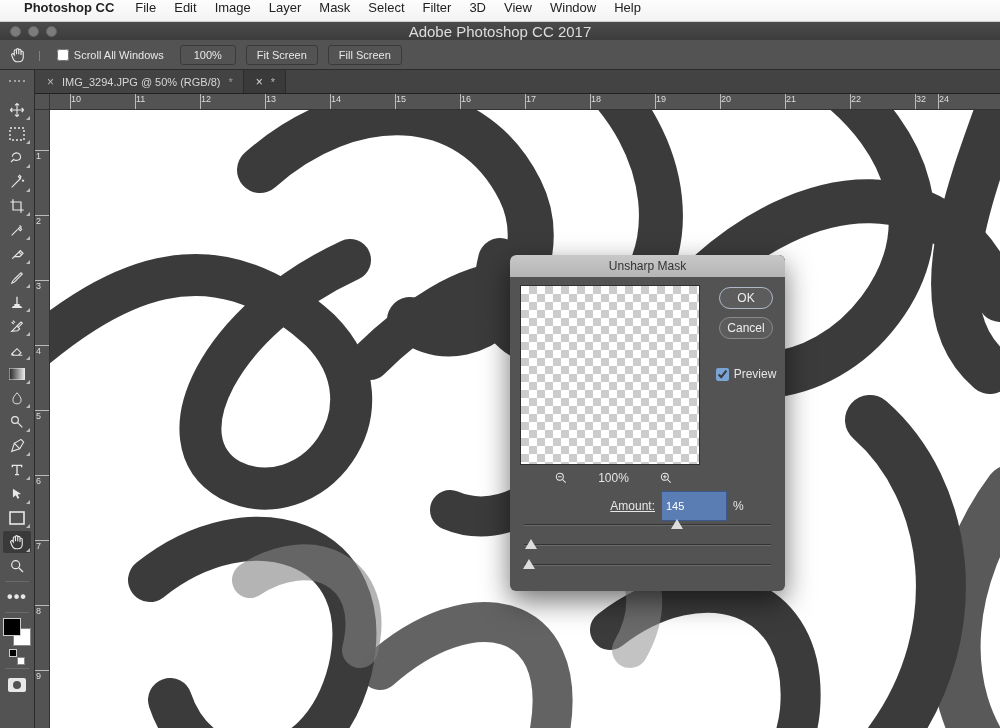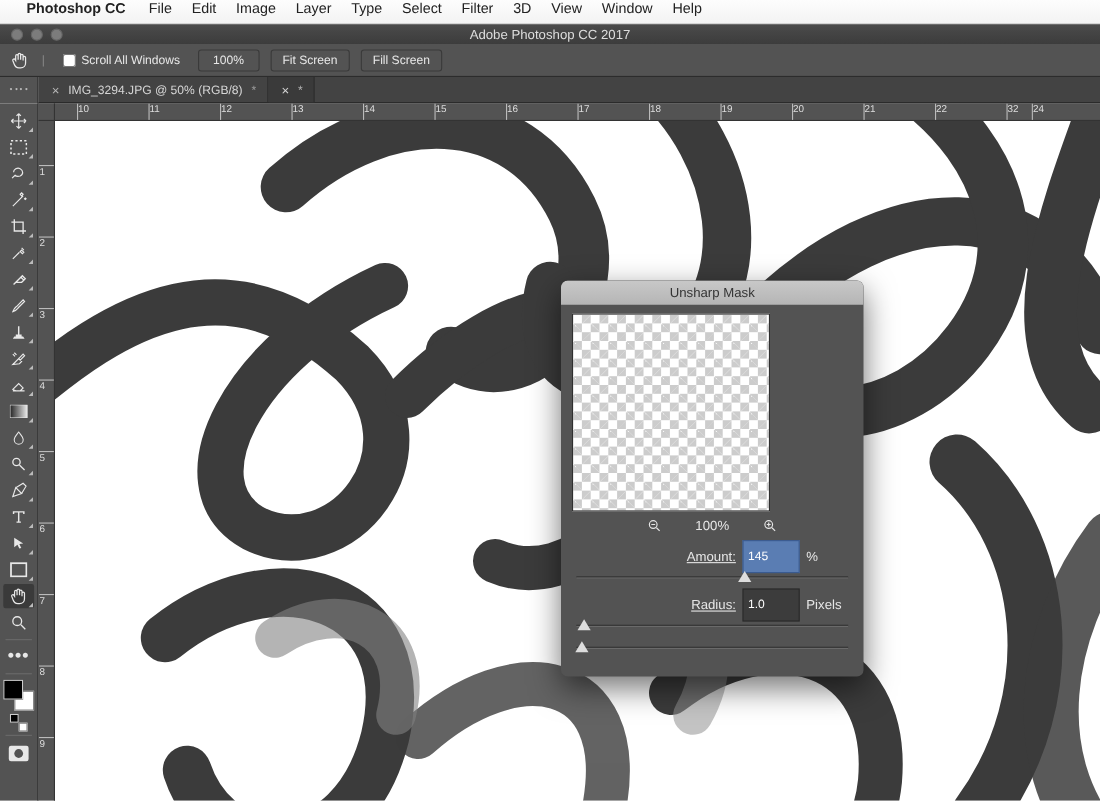--- a/index.html
+++ b/index.html
@@ -5,21 +5,21 @@
 * { margin: 0; padding: 0; box-sizing: border-box; font-family: -apple-system, "Helvetica Neue", Arial, sans-serif; user-select: none; }
 body { width: 1000px; height: 728px; overflow: hidden; background: #fff; position: relative; }
 
 
 .mac-menu { height: 22px; background: linear-gradient(#fdfdfd,#f3f3f3); border-bottom: 1px solid #d0d0d0; display: flex; align-items: flex-start; padding: 0 12px; font-size: 13px; color: #222; gap: 0; }
 .mac-menu .apple { font-size: 15px; margin-right: 12px; }
 .mac-menu .app-name { font-weight: 700; margin-right: 12px; }
 .mac-menu .mitem { padding: 0 9px; cursor: default; }
 
 
-.window { position: absolute; top: 22px; left: 0; right: 0; height: 18px; background: linear-gradient(#4b4b4b,#3c3c3c); display: flex; align-items: center; font-size: 12px; color: #ddd; }
+.window { position: absolute; top: 22px; left: 0; right: 0; height: 18px; background: linear-gradient(#4b4b4b,#3c3c3c); display: flex; align-items: center; font-size: 15px; color: #ddd; }
 .traffic { display: flex; gap: 7px; padding-left: 10px; }
 .traffic span { width: 11px; height: 11px; border-radius: 50%; background: #7c7c7c; border: 0.5px solid #666; }
 .win-title { position: absolute; left: 0; right: 0; text-align: center; }
 
 
 .options { position: absolute; top: 40px; left: 0; right: 0; height: 30px; background: #535353; display: flex; align-items: center; padding-left: 8px; gap: 10px; font-size: 11px; color: #e8e8e8; border-bottom: 1px solid #2c2c2c; }
 .hand-ico { width: 20px; height: 20px; display: flex; align-items: center; justify-content: center; }
 .opt-chk { display: flex; align-items: center; gap: 5px; padding: 2px 6px; }
 .opt-chk input { width: 12px; height: 12px; }
 .opt-btn { background: #535353; border: 1px solid #3a3a3a; border-radius: 3px; padding: 3px 10px; font-size: 11px; color: #e8e8e8; min-width: 56px; text-align: center; }
@@ -71,40 +71,40 @@
 .zoomrow { display:flex; align-items:center; justify-content:center; gap:30px; height:26px; font-size:12px; color:#e6e6e6;}
 .zoomrow .mag { width:14px; height:14px; }
 .dlg-right { width: 58px; display: flex; flex-direction: column; align-items: center; gap: 8px; padding-top: 2px;}
 .dlg-btn { width: 54px; height: 22px; border: 1px solid #8a8a8a; border-radius: 11px; background: #5c5c5c; color: #eee; font-size: 12px; display:flex; align-items:center; justify-content:center; }
 .dlg-btn.primary { border-color: #aeb8c6; }
 .chk-row { display:flex; align-items:center; gap:5px; font-size:12px; margin-top:20px;}
 .chk-row input { width:13px; height:13px; accent-color: #7aa3d6;}
 .params { padding: 0 14px 12px 14px; }
 .param-row { display:flex; align-items:center; gap:6px; height:22px; justify-content:flex-end; }
 .param-row label { text-align:center;text-decoration:underline; }
-.param-row input[type=text] { width: 52px; height: 18px; background: #3c3c3c; border: 1px solid #2a2a2a; color: #fff; font-size: 11px; padding: 14px 4px; }
+.param-row input[type=text] { width: 66px; height: 18px; background: #3c3c3c; border: 1px solid #2a2a2a; color: #fff; font-size: 11px; padding: 14px 4px; }
 .param-row input.sel { background:#5a7db3; border-color:#3a5a8f; }
 .param-row .unit { width: 38px; text-align: left; }
 .slider { height: 12px; position: relative; margin: 2px 0 8px 0; display:flex; align-items:center;}
 .slider .track { height: 2px; background: #444; border-top:1px solid #333; border-bottom:1px solid #6a6a6a; width:100%; }
 .slider .thumb { position:absolute; top:0; width:0; height:0; border-left:6px solid transparent; border-right:6px solid transparent; border-bottom:10px solid #ddd; transform: translateX(-6px); }
 
 svg { display:block; }
 </style>
 </head>
 <body>
 
 <div class="mac-menu">
   <span class="apple"></span>
   <span class="app-name">Photoshop CC</span>
   <span class="mitem">File</span>
   <span class="mitem">Edit</span>
   <span class="mitem">Image</span>
   <span class="mitem">Layer</span>
-  <span class="mitem">Type</span>
+  <span class="mitem">Mask</span>
   <span class="mitem">Select</span>
   <span class="mitem">Filter</span>
   <span class="mitem">3D</span>
   <span class="mitem">View</span>
   <span class="mitem">Window</span>
   <span class="mitem">Help</span>
 </div>
 
 <div class="window">
   <div class="traffic">
@@ -363,36 +363,39 @@
           </span>
         <span>100%</span>
         <span class="mag">
             <svg width="14" height="14" viewBox="0 0 24 24">
               <circle cx="10" cy="10" r="6" fill="none" stroke="#e6e6e6" stroke-width="1.8"></circle>
               <path stroke="#e6e6e6" stroke-width="1.8" d="M7 10h6M10 7v6M15 15l5 5"></path>
             </svg>
           </span>
       </div>
     </div>
+    <div class="dlg-right">
+      <div class="dlg-btn primary">OK</div>
+      <div class="dlg-btn">Cancel</div>
+      <label class="chk-row">
+        <input type="checkbox" checked="" style="">
+          <span>Preview</span>
+      </label>
+    </div>
   </div>
   <div class="params">
     <div class="param-row">
       <label>Amount:</label>
       <input type="text" class="sel" value="145" style="">
       <span class="unit">%</span>
     </div>
     <div class="slider">
         <div class="track"></div>
         <div class="thumb" style="left:62%"></div>
       </div>
-    <div class="param-row">
-      <label>Radius:</label>
-      <input type="text" value="1.0" style="">
-      <span class="unit">Pixels</span>
-    </div>
     <div class="slider">
         <div class="track"></div>
         <div class="thumb" style="left:3%"></div>
       </div>
     <div class="slider">
         <div class="track"></div>
         <div class="thumb" style="left:2%"></div>
       </div>
   </div>
 </div>

